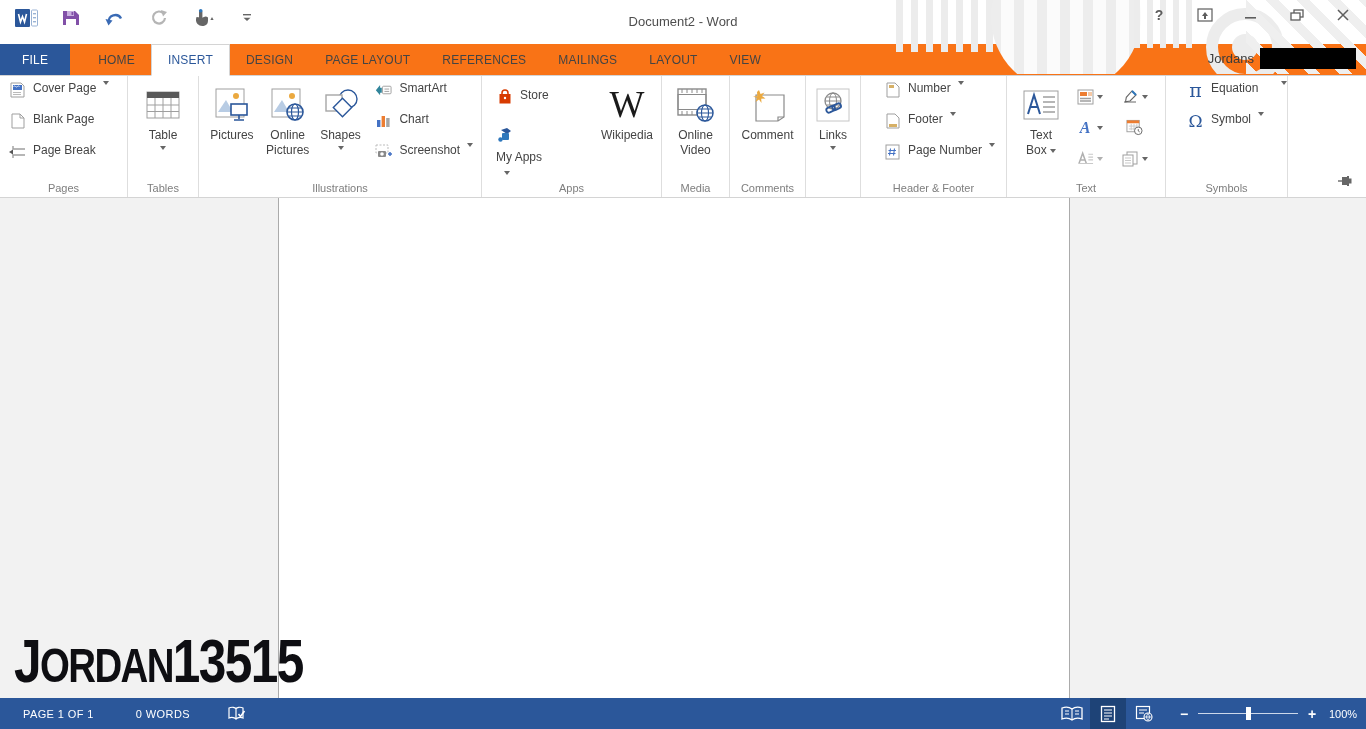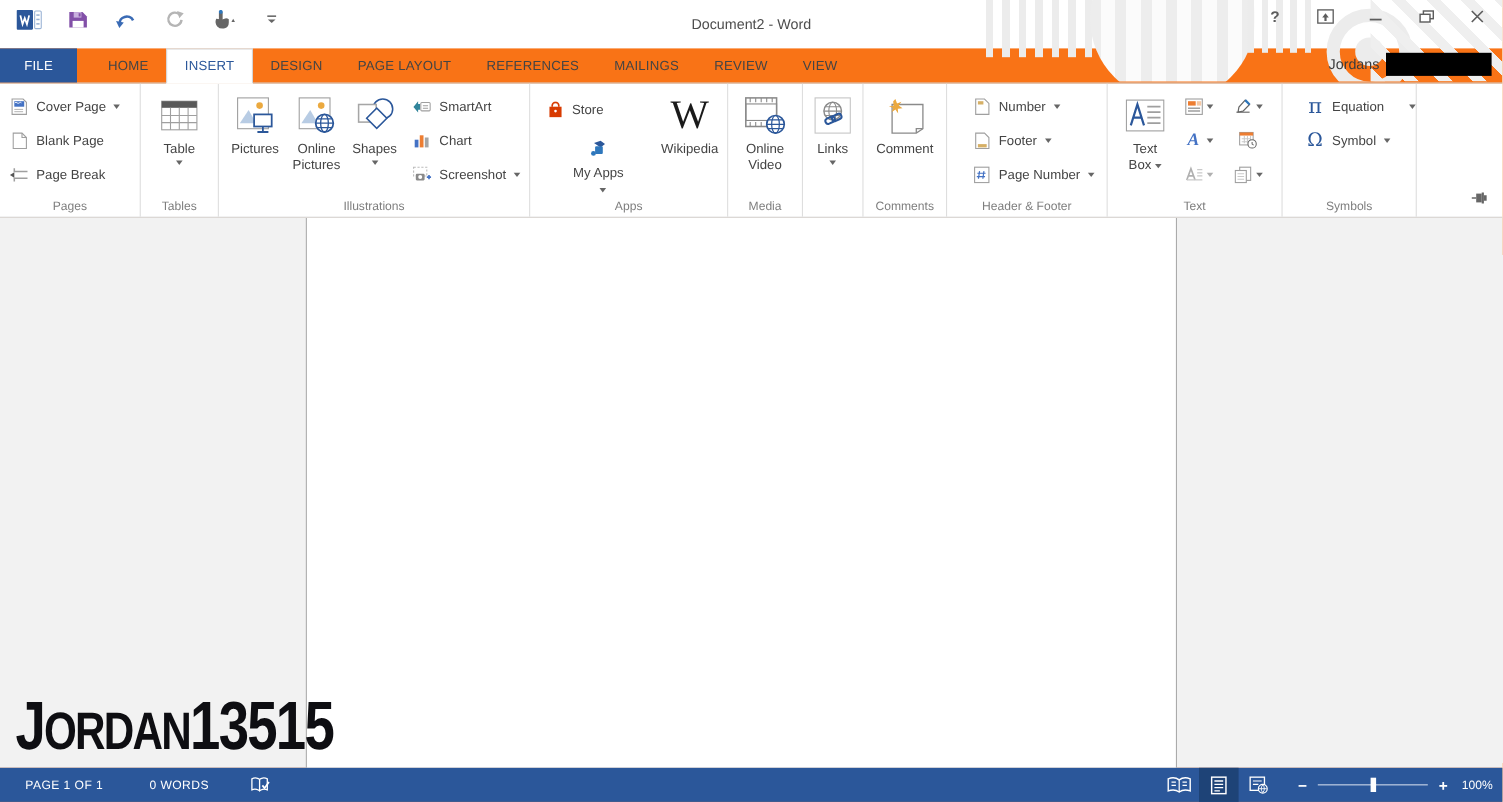--- a/index.html
+++ b/index.html
@@ -35,21 +35,21 @@
   .tab.active { background:#fff; color:#2b579a; border:1px solid #d4d4d4; border-bottom:1px solid #fff; margin-bottom:-1px; }
   .account { position:absolute; right:10px; top:4px; display:flex; align-items:center; gap:6px; }
   .account .uname { font-size:13px; color:#3b3b3b; }
   .redact { width:96px; height:21px; background:#000; }
 
   
   .ribbon { position:relative; display:flex; height:122px; background:#fff; border-bottom:1px solid #d4d4d4; z-index:1; }
   .rgroup { position:relative; height:100%; border-right:1px solid #dedede; }
   .glabel { position:absolute; bottom:3px; left:0; right:0; text-align:center; font-size:11px; color:#7e7e7e; white-space:nowrap; }
   .mcol { display:flex; flex-direction:column; padding-top:5px; }
-  .mbtn { display:flex; align-items:center; height:31px; padding:0 4px 0 9px; gap:7px; font-size:12px; color:#444; white-space:nowrap; }
+  .mbtn { display:flex; height:31px; padding:0 4px 0 9px; gap:7px; font-size:12px; color:#444; white-space:nowrap; }
   .ic { width:17px; height:17px; flex:0 0 17px; display:flex; align-items:center; justify-content:center; }
   .bigrow { display:flex; height:100%; }
   .bigbtn { display:flex; flex-direction:column; align-items:center; padding-top:7px; height:100%; font-size:12px; color:#444; text-align:center; }
   .bic { height:44px; display:flex; align-items:center; justify-content:center; }
   .blbl { line-height:15px; margin-top:1px; }
   .caret { display:inline-block; width:0; height:0; border-left:3.5px solid transparent; border-right:3.5px solid transparent; border-top:4px solid #666; vertical-align:middle; }
   .caret.below { display:block; margin:3px auto 0; }
   .sgrid { display:grid; grid-template-columns:45px 45px; grid-auto-rows:31px; padding-top:5px; align-items:center; justify-items:center; }
   .sbtn { display:flex; align-items:center; gap:3px; }
   .pin { position:absolute; right:14px; bottom:6px; }
@@ -164,21 +164,21 @@
   </div>
 
   <div class="tabrow">
     <div class="tab file">FILE</div>
     <div class="tab">HOME</div>
     <div class="tab active">INSERT</div>
     <div class="tab">DESIGN</div>
     <div class="tab">PAGE LAYOUT</div>
     <div class="tab">REFERENCES</div>
     <div class="tab">MAILINGS</div>
-    <div class="tab">REVIEW</div>
+    <div class="tab">LAYOUT</div>
     <div class="tab">VIEW</div>
     <div class="account">
       <span class="uname">Jordans</span>
       <span class="redact"></span>
     </div>
   </div>
 
   <div class="ribbon">
 
     <div class="rgroup" style="width:128px;">
@@ -350,54 +350,54 @@
               <path d="M5 1 v4 M10 1 v4 M15 1 v4 M20 1 v4 M25 1 v4 M5 23 v4 M10 23 v4 M15 23 v4 M20 23 v4 M25 23 v4" stroke="#8a8a8a"></path>
               <rect x="1" y="6.5" width="28" height="15" fill="none" stroke="#8a8a8a"></rect>
               <circle cx="28" cy="25" r="8" fill="#fff" stroke="#2b579a" stroke-width="1.5"></circle>
               <ellipse cx="28" cy="25" rx="3.5" ry="8" fill="none" stroke="#2b579a" stroke-width="1.1"></ellipse>
               <path d="M20 25 h16 M21.5 21 h13 M21.5 29 h13" stroke="#2b579a" stroke-width="1.1" fill="none"></path>
             </svg>
         </span>
         <span class="blbl"><span>Online</span><br><span>Video</span></span>
       </div>
       <div class="glabel">Media</div>
+    </div>
+
+    <div class="rgroup" style="width:76px;">
+      <div class="bigbtn" style="width:100%;">
+        <span class="bic">
+          <svg width="40" height="36" viewBox="0 0 40 36">
+              <path d="M8 8 H36 V30 l-6 4 H8 Z" fill="#fff" stroke="#8a8a8a" stroke-width="1.2"></path>
+              <path d="M36 30 l-6 0 0 4" fill="none" stroke="#8a8a8a" stroke-width="1.2"></path>
+              <path d="M12 4 l1.5 4 4-1.5 -2.5 3.5 3.5 2.5 -4.3.3 .3 4.3 -2.5-3.5 -3.5 2.5 1.5-4 -4-1.5 4.3-.3 -.3-4.3 z" fill="#eba93f" transform="translate(-1,-1)"></path>
+            </svg>
+        </span>
+        <span class="blbl">Comment</span>
+      </div>
+      <div class="glabel">Comments</div>
     </div>
 
     <div class="rgroup" style="width:55px;">
       <div class="bigbtn" style="width:100%;">
         <span class="bic">
           <svg width="36" height="36" viewBox="0 0 36 36">
               <rect x="2" y="2" width="32" height="32" fill="#fff" stroke="#c6c6c6"></rect>
               <circle cx="18" cy="14" r="8" fill="none" stroke="#8a8a8a" stroke-width="1.3"></circle>
               <ellipse cx="18" cy="14" rx="3.5" ry="8" fill="none" stroke="#8a8a8a"></ellipse>
               <path d="M10 14 h16 M11.5 10 h13 M11.5 18 h13" stroke="#8a8a8a" fill="none"></path>
               <rect x="11" y="20" width="9" height="5" rx="2.5" transform="rotate(-25 15 22)" fill="none" stroke="#2b579a" stroke-width="1.8"></rect>
               <rect x="17" y="17.5" width="9" height="5" rx="2.5" transform="rotate(-25 21 19.5)" fill="none" stroke="#2b579a" stroke-width="1.8"></rect>
             </svg>
         </span>
         <span class="blbl">Links</span>
         <span class="caret below"></span>
       </div>
       <div class="glabel"></div>
     </div>
 
-    <div class="rgroup" style="width:76px;">
-      <div class="bigbtn" style="width:100%;">
-        <span class="bic">
-          <svg width="40" height="36" viewBox="0 0 40 36">
-              <path d="M8 8 H36 V30 l-6 4 H8 Z" fill="#fff" stroke="#8a8a8a" stroke-width="1.2"></path>
-              <path d="M36 30 l-6 0 0 4" fill="none" stroke="#8a8a8a" stroke-width="1.2"></path>
-              <path d="M12 4 l1.5 4 4-1.5 -2.5 3.5 3.5 2.5 -4.3.3 .3 4.3 -2.5-3.5 -3.5 2.5 1.5-4 -4-1.5 4.3-.3 -.3-4.3 z" fill="#eba93f" transform="translate(-1,-1)"></path>
-            </svg>
-        </span>
-        <span class="blbl">Comment</span>
-      </div>
-      <div class="glabel">Comments</div>
-    </div>
-
     <div class="rgroup" style="width:146px;">
       <div class="mcol" style="padding-left:14px;">
         <div class="mbtn">
           <span class="ic">
             <svg width="14" height="16" viewBox="0 0 14 16">
                 <path d="M1 1 h8 l4 4 v10 H1 z" fill="#fff" stroke="#9f9f9f"></path>
                 <rect x="3" y="3" width="5" height="3" fill="#d6b066"></rect>
               </svg>
           </span>
           <span>Number</span>

